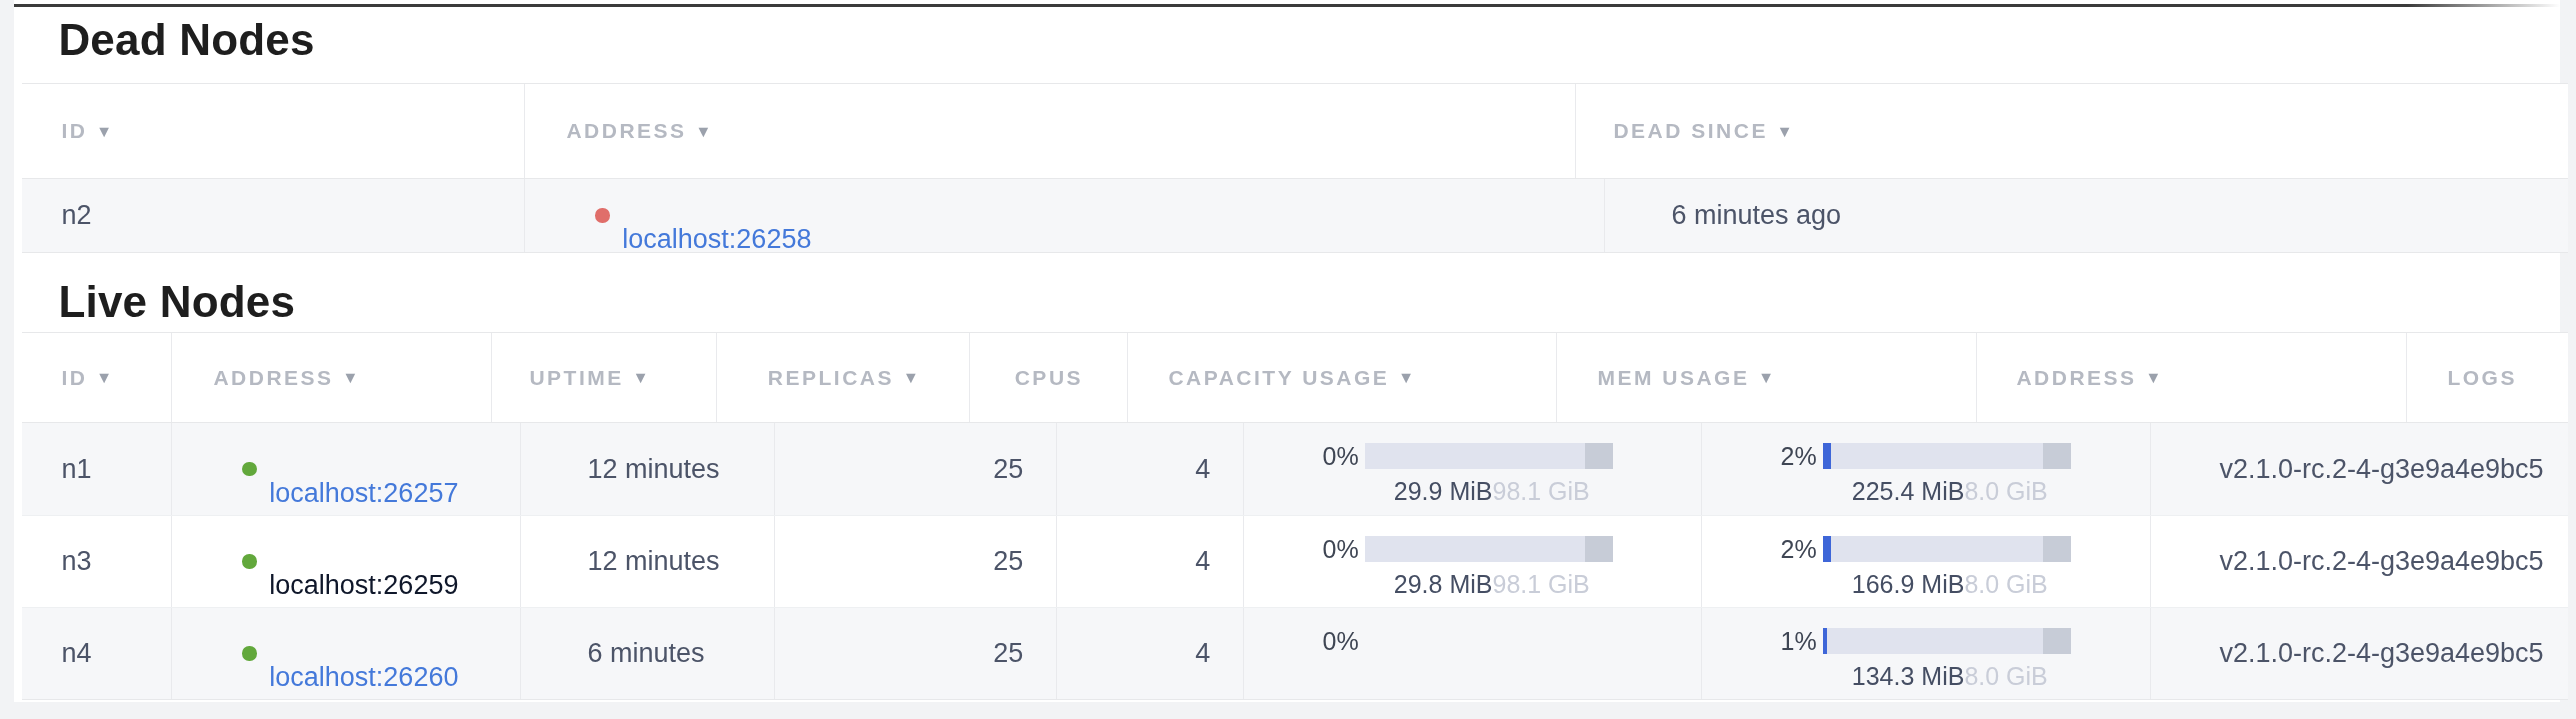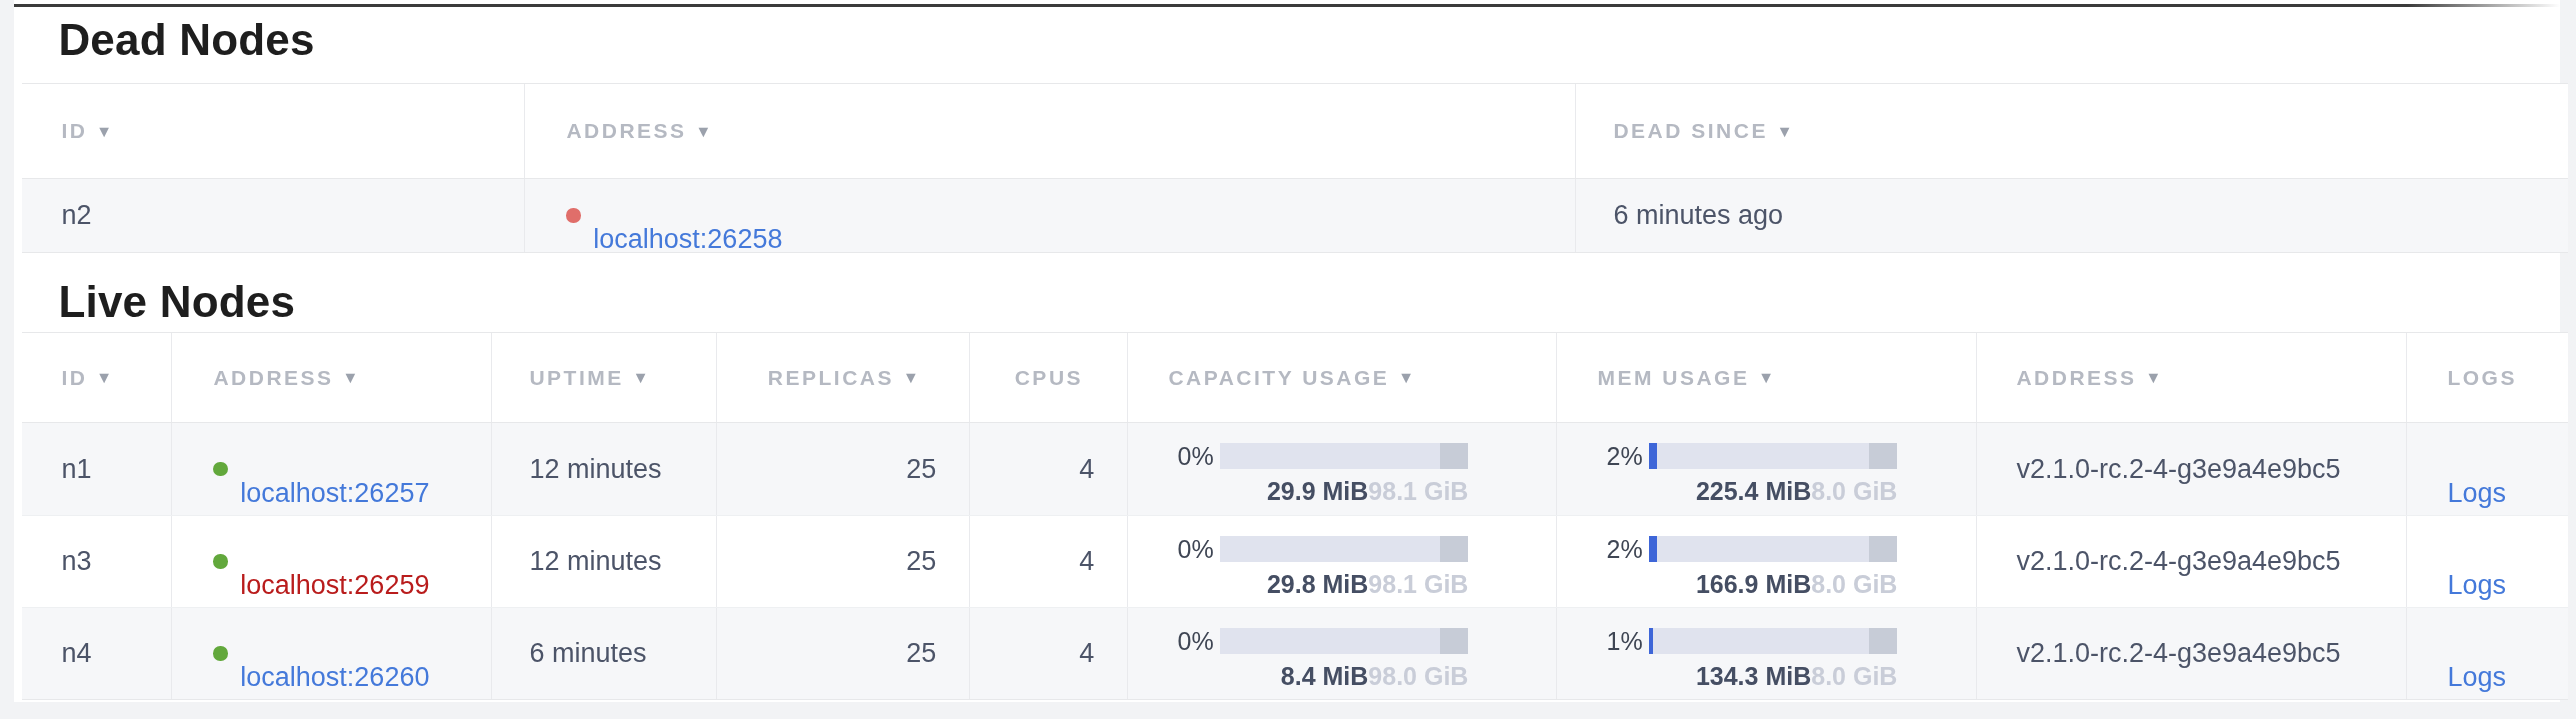--- a/index.html
+++ b/index.html
@@ -37,21 +37,21 @@
   }
   #dead-table { top: 83px; }
   #live-table { top: 332px; }
 
   .tr { display: grid; }
   #dead-table .tr { grid-template-columns: 503px 1051px 992px; }
   #live-table .tr { grid-template-columns: 150px 320px 225px 253px 158px 429px 420px 430px 161px; }
 
   .thead { height: 95px; background: #fff; border-bottom: 1px solid #e7e8ea; }
   #live-table .thead { height: 90px; }
-  .row { height: 73px; }
+  .row { height: 73px; gap: 29px; }
   #live-table .row { height: 92px; }
   .row + .row { border-top: 1px solid #eef0f2; }
   .stripe { background: #f6f7f9; }
 
   .cell {
     position: relative;
     display: flex; align-items: center;
     border-right: 1px solid #e9eaed;
     font-size: 27px; color: #4c5468;
     white-space: nowrap; overflow: hidden;
@@ -84,22 +84,22 @@
   .usage { display: flex; }
   .pct {
     width: 92px; flex: none;
     text-align: right; padding-right: 6.7px;
     font-size: 25px; color: #3f4654; line-height: 26px;
   }
   .track { position: relative; width: 248px; height: 26px; }
   .fill { position: absolute; left: 0; top: 0; height: 100%; }
   .capseg { position: absolute; right: 0; top: 0; height: 100%; width: 28px; }
   .labels {
-    display: flex; justify-content: flex-end;
-    width: 248px; margin-top: 8.7px; font-size: 25px; line-height: 27px; font-weight: bold;
+    display: flex; justify-content: center;
+    width: 248px; margin-top: 8.7px; font-size: 25px; line-height: 27px;
   }
   .labels .used { color: #454e63; padding-left: 4.8px; }
   .labels .total { color: #c9cdd8; }
 </style>
 </head>
 <body>
 
 <div id="screen">
   <div id="content">
     <div class="top-rule"></div>
@@ -227,21 +227,21 @@
           <div class="cell c-logs">
             <a class="node-link" href="#" style="color: rgb(68, 121, 218);">Logs</a>
           </div>
         </div>
         <div class="tr row">
           <div class="cell c-id">
             <span class="txt">n3</span>
           </div>
           <div class="cell c-address">
             <span class="dot" style="background: rgb(98, 168, 60);"></span>
-            <a class="node-link" href="#" style="color: #b91c1c;">localhost:26259</a>
+            <a class="node-link" href="#" style="color: #0f172a;">localhost:26259</a>
           </div>
           <div class="cell c-uptime">
             <span class="txt">12 minutes</span>
           </div>
           <div class="cell c-replicas">
             <span class="txt">25</span>
           </div>
           <div class="cell c-cpus">
             <span class="txt">4</span>
           </div>
@@ -295,30 +295,20 @@
           </div>
           <div class="cell c-replicas">
             <span class="txt">25</span>
           </div>
           <div class="cell c-cpus">
             <span class="txt">4</span>
           </div>
           <div class="cell c-capacity">
             <div class="usage">
               <span class="pct">0%</span>
-              <div class="barbox">
-                <div class="track" style="background: rgb(224, 227, 238);">
-                  <div class="fill" style="background: rgb(62, 102, 216); width: 0px;"></div>
-                  <div class="capseg" style="background: rgb(199, 204, 215);"></div>
-                </div>
-                <div class="labels">
-                  <span class="used">8.4 MiB</span>
-                  <span class="total">98.0 GiB</span>
-                </div>
-              </div>
             </div>
           </div>
           <div class="cell c-memory">
             <div class="usage">
               <span class="pct">1%</span>
               <div class="barbox">
                 <div class="track" style="background: rgb(224, 227, 238);">
                   <div class="fill" style="background: rgb(62, 102, 216); width: 3.8px;"></div>
                   <div class="capseg" style="background: rgb(199, 204, 215);"></div>
                 </div>

